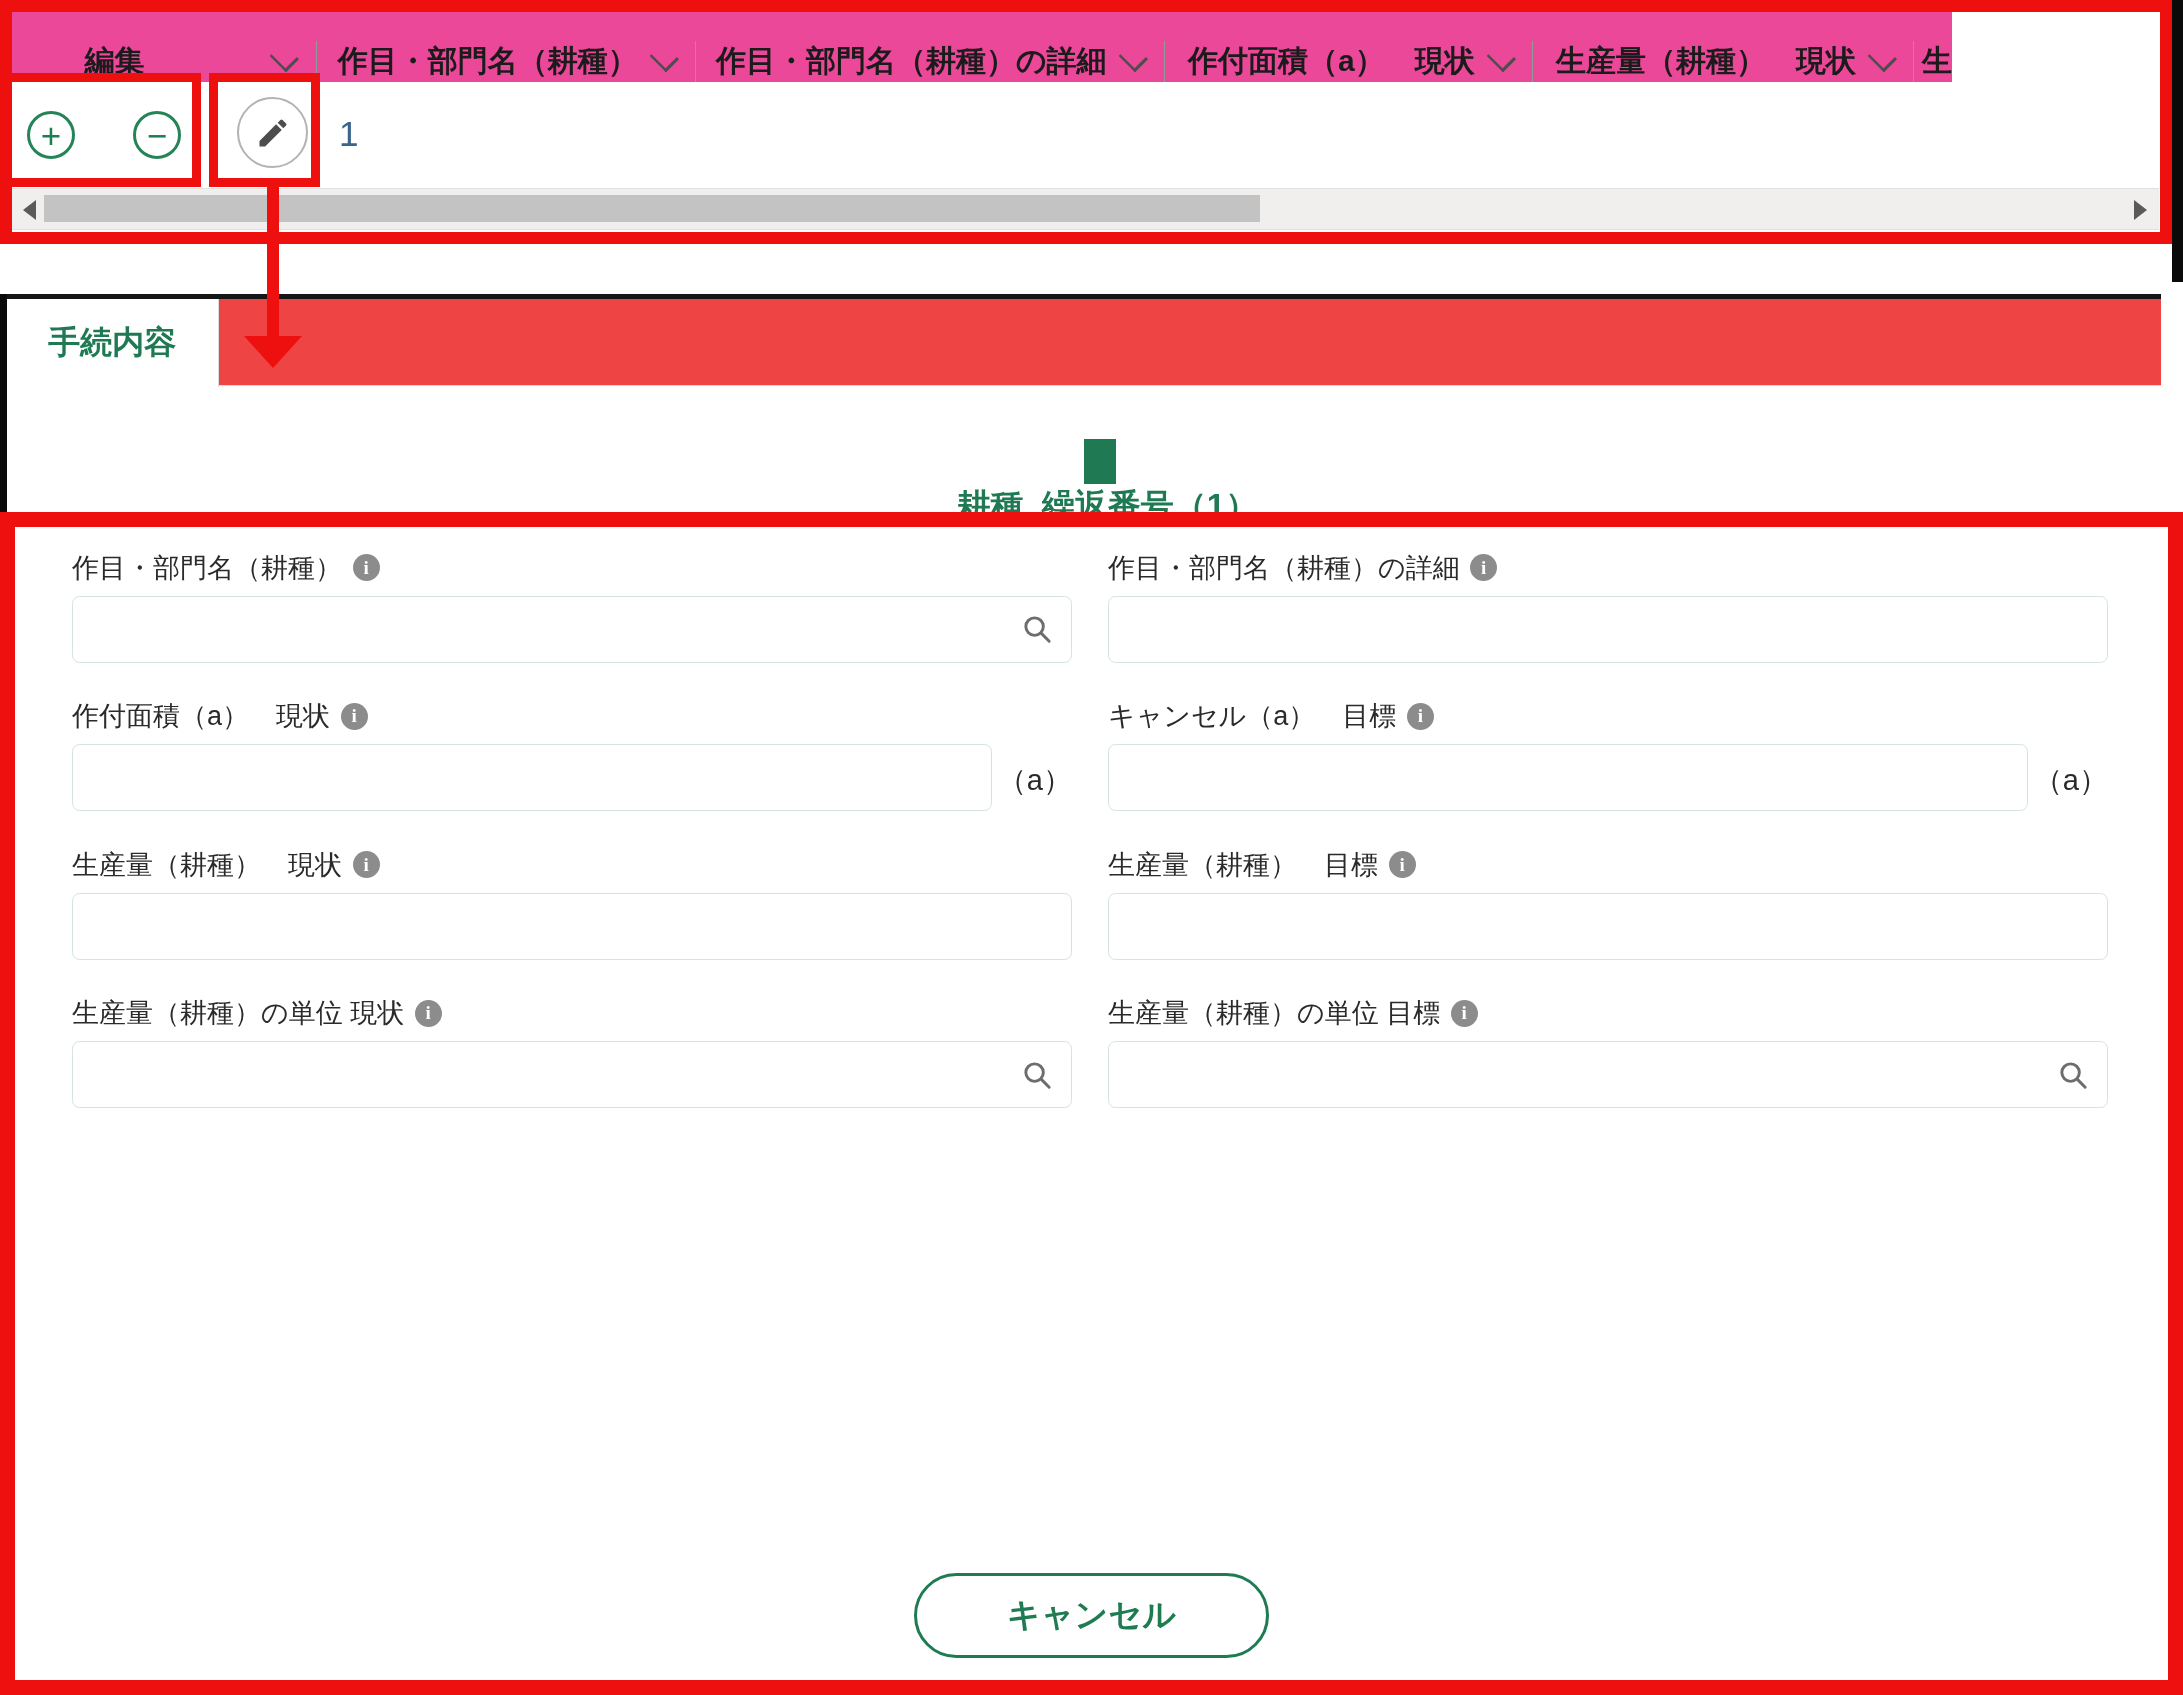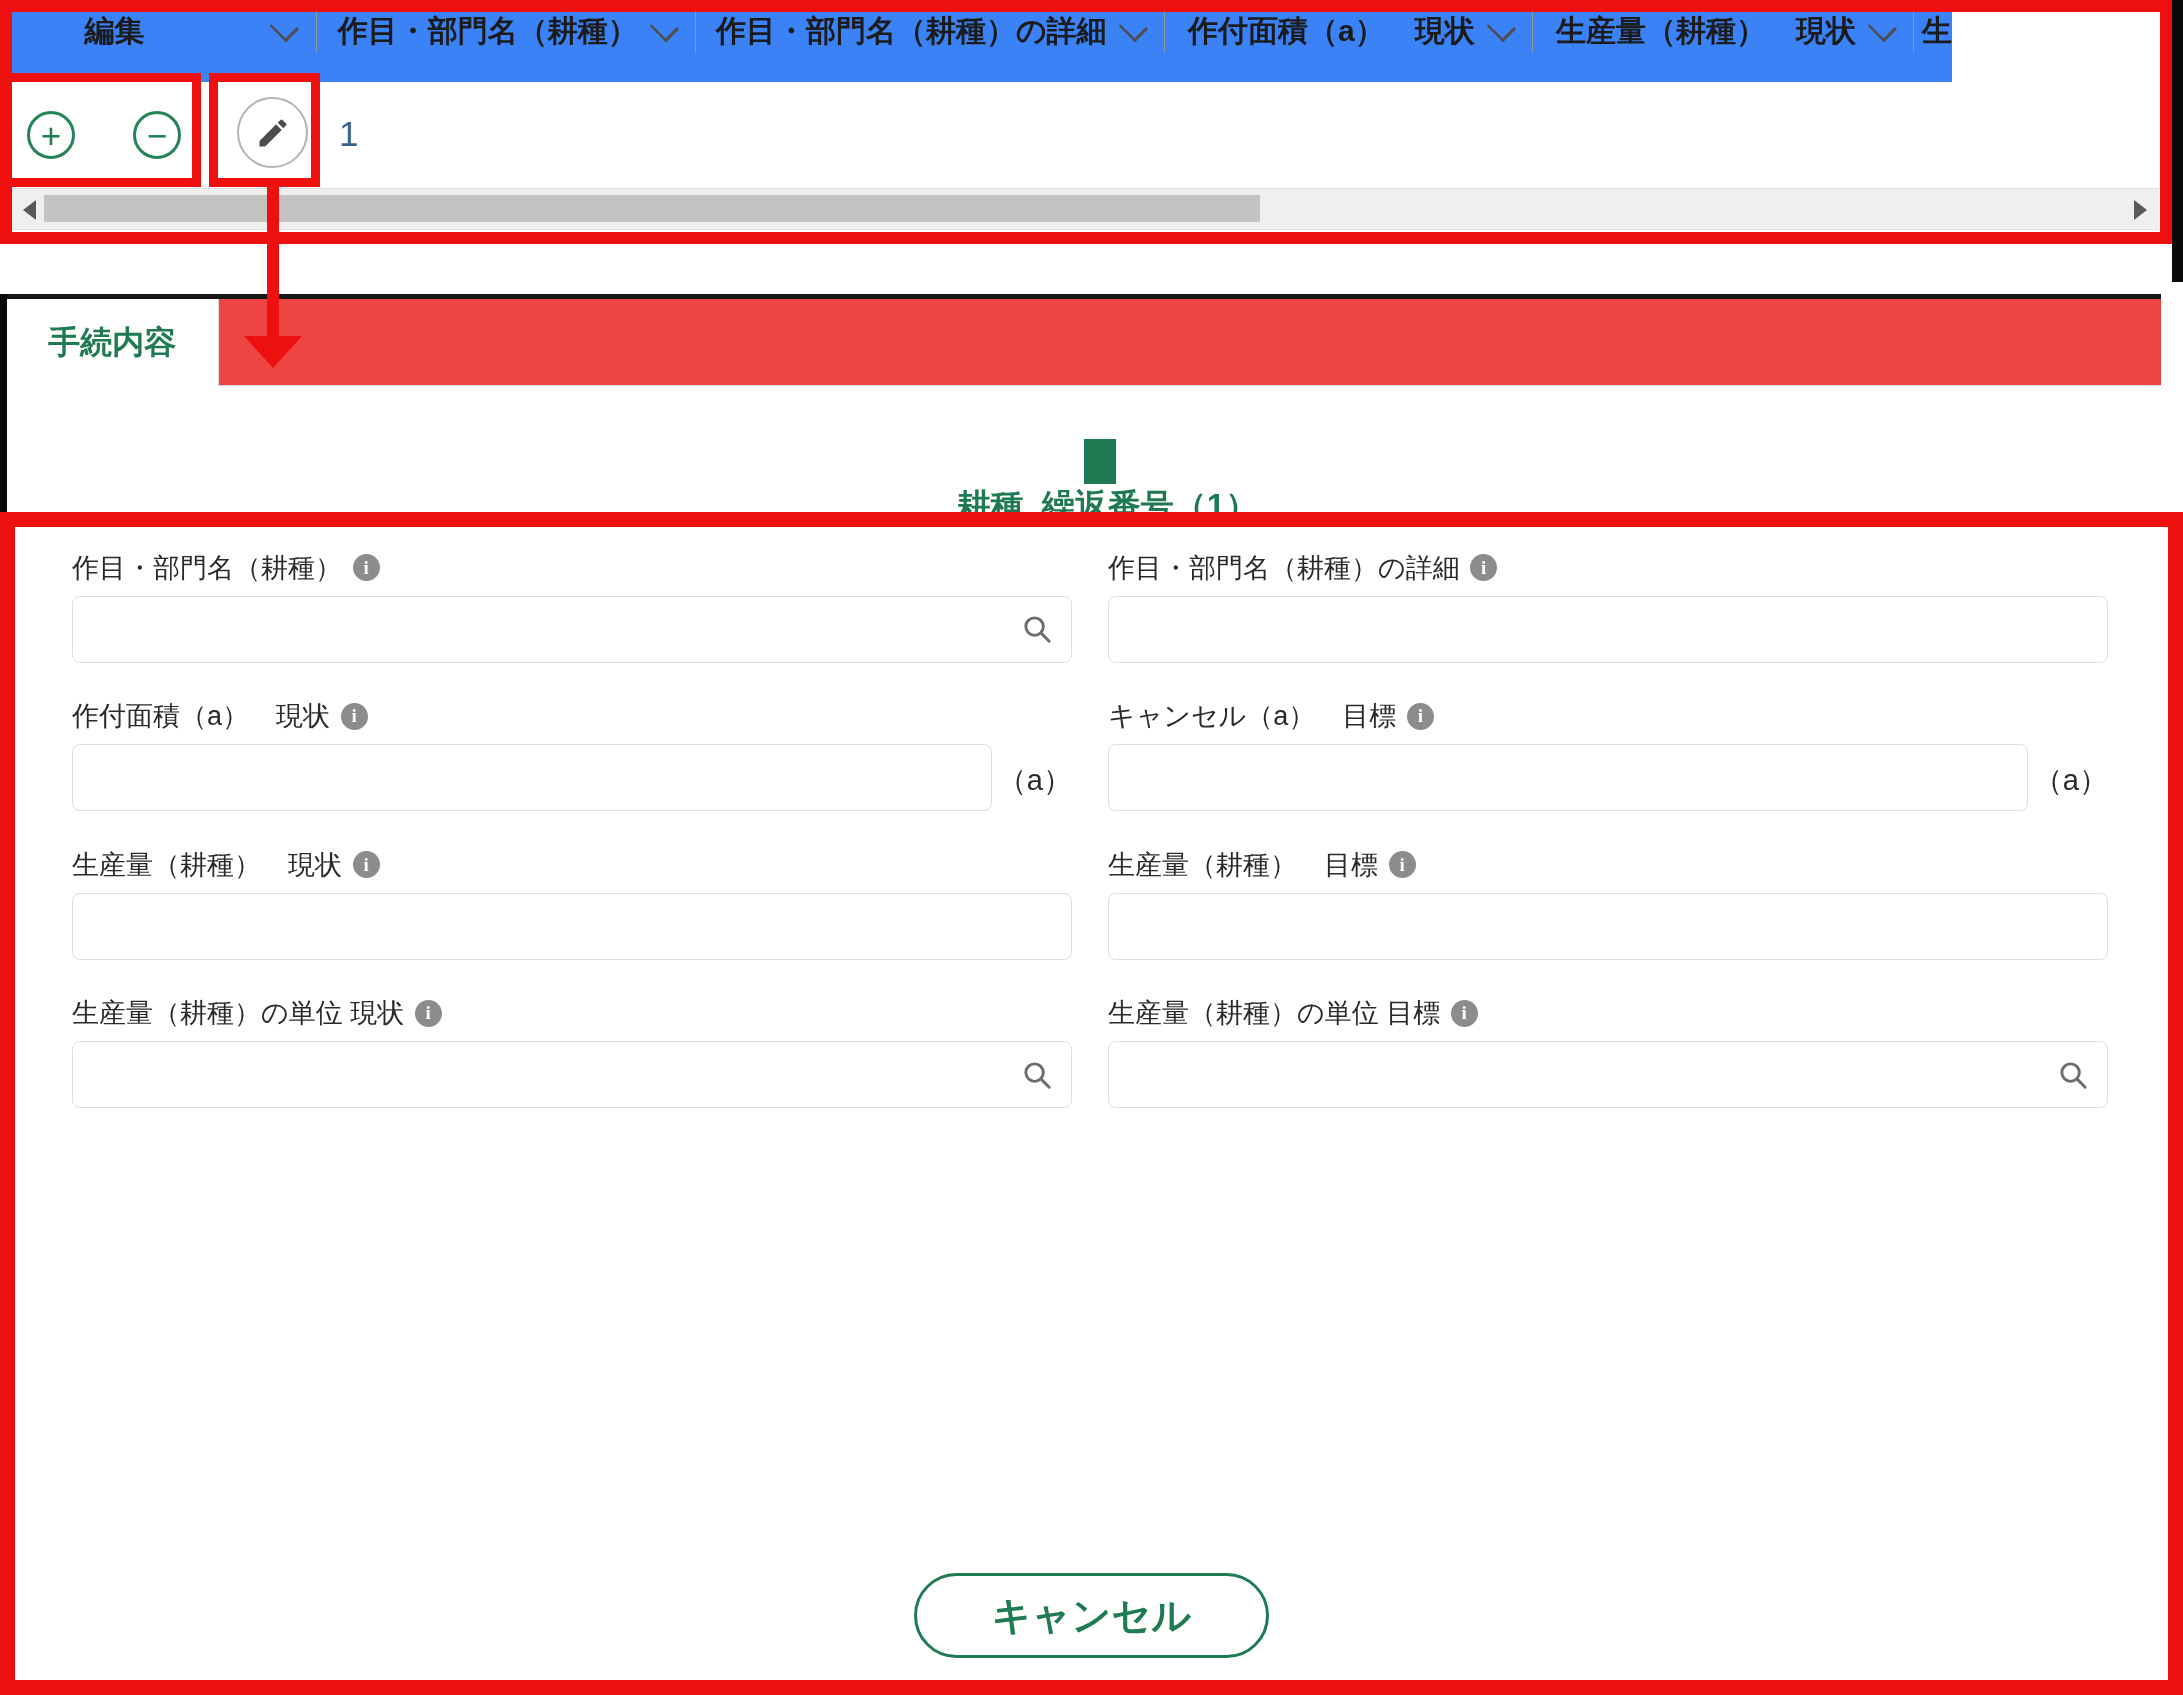--- a/index.html
+++ b/index.html
@@ -1,20 +1,20 @@
 <!DOCTYPE html>
 <html style="font-size:12px"><head>
 <meta charset="utf-8">
 <style>
   html,body{margin:0;padding:0;}
   body{font-family:"Liberation Sans","DejaVu Sans",sans-serif;background:#fff;}
   .stage{position:relative;width:2183px;height:1695px;background:#fff;overflow:hidden;}
 
   
-  .thead{position:absolute;left:12px;top:10.6px;width:1940px;height:71px;background:#3b82f6;display:flex;align-items:flex-start;overflow:hidden;}
+  .thead{position:absolute;left:12px;top:10.6px;width:1940px;height:71px;background:#ec4899;display:flex;align-items:flex-end;overflow:hidden;}
   .th{display:flex;align-items:center;justify-content:space-between;border-right:1.5px solid #8e9e95;box-sizing:border-box;font-size:30px;font-weight:bold;color:#1b1b1b;white-space:nowrap;}
   .th .lbl{overflow:visible;}
   .chev{width:19.7px;height:19.7px;border-right:3px solid #4d4d4d;border-bottom:3px solid #4d4d4d;transform:rotate(45deg) scaleY(.8);margin:0 19.7px 7.6px 15px;flex:none;}
   .th1{width:412px;justify-content:flex-end;padding-left:0;}
   .th1 .lbl{margin-right:114px;}
   .th2{width:402px;padding-left:21px;}
   .th3{width:542px;padding-left:19.7px;}
   .th4{width:395px;padding-left:23px;}
   .th5{width:394px;padding-left:23px;}
   .th6{flex:1;padding-left:7.6px;border-right:none;}
@@ -48,21 +48,21 @@
   .flabel{display:flex;align-items:center;font-size:27px;color:#2a2a2a;height:35px;margin-bottom:10.6px;}
   .info{width:27px;height:27px;border-radius:50%;background:#8c8c8c;color:#fff;font-size:19px;font-weight:bold;display:inline-flex;align-items:center;justify-content:center;margin-left:10.6px;font-family:"Liberation Serif",serif;cursor:pointer;flex:none;}
   .iwrap{position:relative;display:flex;align-items:flex-end;}
   .inp{height:67px;border:1.5px solid #d5e4db;border-radius:7.6px;background:#fff;box-sizing:border-box;width:1000px;font-size:29px;padding:0 68px 0 18px;outline:none;color:#222;}
   .inp.short{width:951px;}
   .mag{position:absolute;right:16.7px;top:16.7px;pointer-events:auto;cursor:pointer;}
   .suffix{font-size:29px;color:#2a2a2a;margin-left:6px;padding-bottom:10.6px;white-space:nowrap;}
 
   
   .footer{position:absolute;left:0;top:1573px;width:100%;display:flex;justify-content:center;gap:35px;}
-  .btn{width:355px;height:85px;border-radius:45px;font-size:39px;font-weight:bold;display:flex;align-items:center;justify-content:center;box-sizing:border-box;cursor:pointer;}
+  .btn{width:355px;height:85px;border-radius:45px;font-size:33px;font-weight:bold;display:flex;align-items:center;justify-content:center;box-sizing:border-box;cursor:pointer;}
   .btn-cancel{background:#fff;border:3px solid #1e7b52;color:#1e7b52;}
   .btn-submit{background:#217a57;border:none;color:#fff;}
 
   
   .anno{position:absolute;pointer-events:none;box-sizing:border-box;}
   .box-top{left:0;top:0;width:2172px;height:244px;border:12px solid #ee0f0f;}
   .box-buttons{left:2.3px;top:73px;width:199px;height:114px;border:9px solid #ee0f0f;}
   .box-pencil{left:209px;top:73px;width:111px;height:114px;border:9px solid #ee0f0f;}
   .arrow-line{left:267px;top:185px;width:12px;height:153px;background:#ee0f0f;}
   .arrow-head{left:244px;top:336px;width:0;height:0;border-left:29px solid transparent;border-right:29px solid transparent;border-top:32px solid #ee0f0f;}

